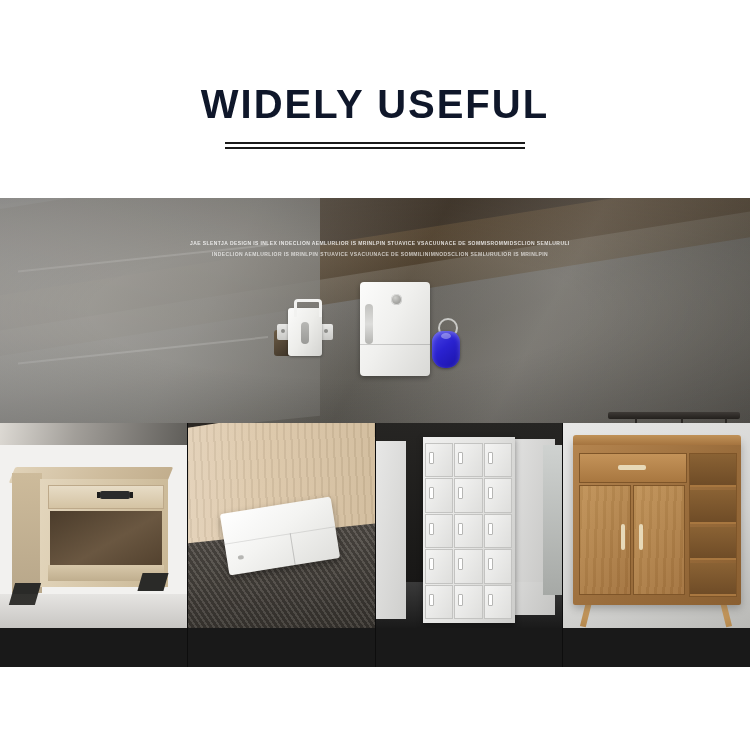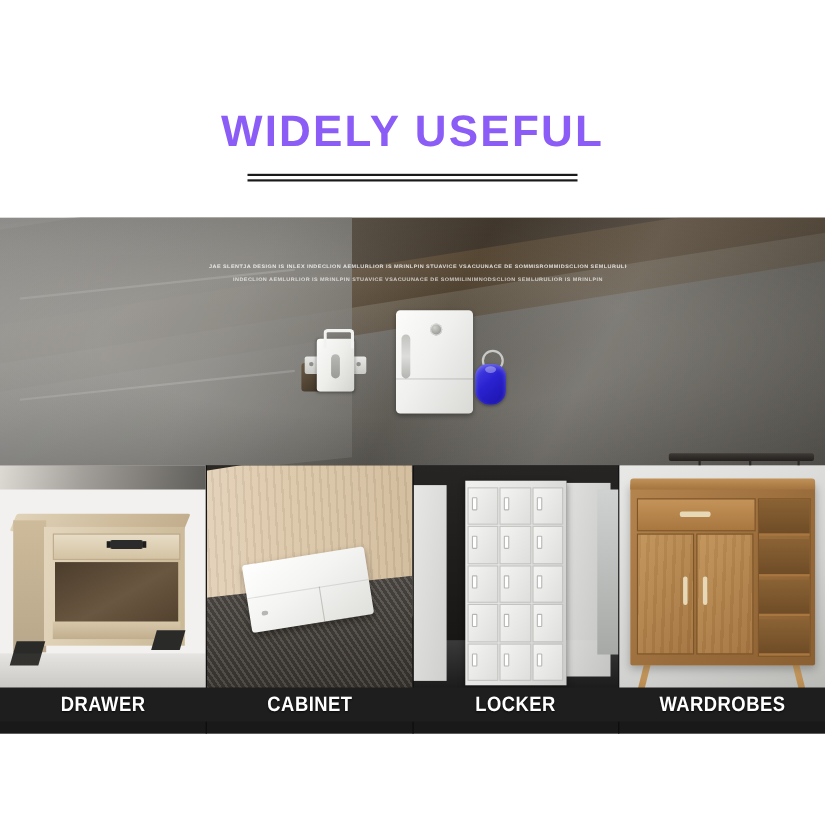--- a/index.html
+++ b/index.html
@@ -27,23 +27,23 @@
     width: 750px;
     padding-top: 84px;
     text-align: center;
     background: #ffffff;
   }
   .page-title {
     font-family: "Liberation Sans", sans-serif;
     font-size: 40px;
     font-weight: bold;
     letter-spacing: 2.0px;
-    color: #8b5cf6;
+    color: #0f172a;
     line-height: 1;
-    margin: 16px;
+    margin: 0;
   }
   .divider {
     width: 300px;
     margin: 18px auto 0 auto;
     height: 7px;
     position: relative;
   }
   .divider .rule {
     position: absolute;
     left: 0;
@@ -848,20 +848,14 @@
           <div class="shelf"></div>
           <div class="shelf"></div>
           <div class="shelf"></div>
           <div class="shelf"></div>
         </div>
       </div>
     </div>
 
   </div>
 
-  <div class="caption-bar">
-    <div class="caption-cell">DRAWER</div>
-    <div class="caption-cell">CABINET</div>
-    <div class="caption-cell">LOCKER</div>
-    <div class="caption-cell">WARDROBES</div>
-  </div>
 
 </div>
 
 </body></html>

